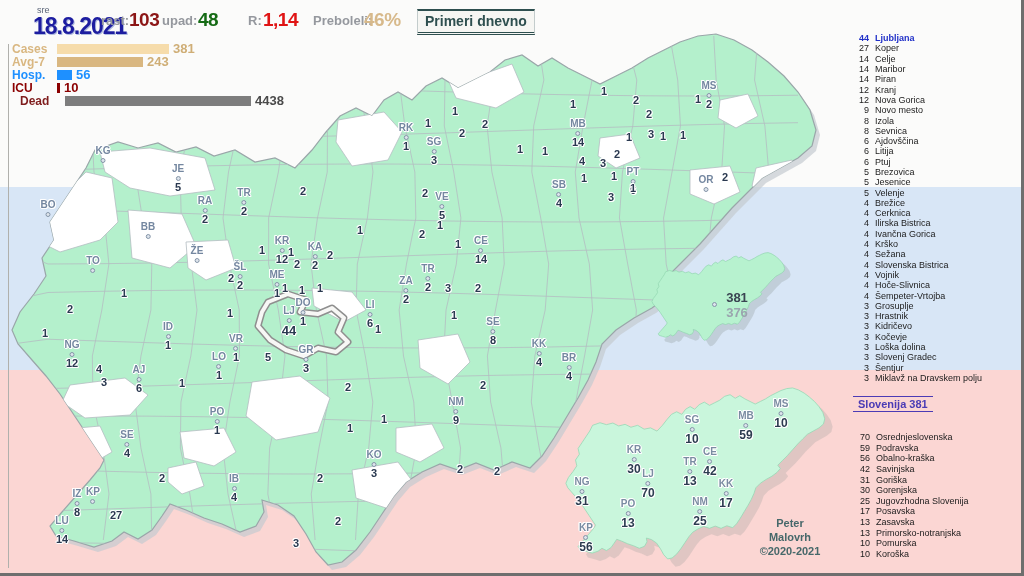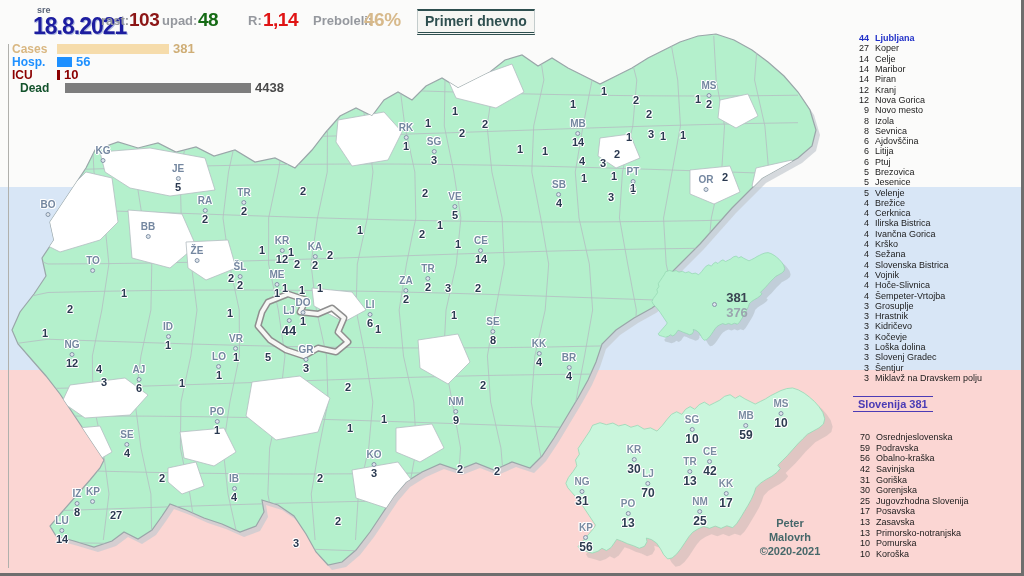--- a/index.html
+++ b/index.html
@@ -6,21 +6,21 @@
   #app{position:relative;width:1024px;height:576px;overflow:hidden;
        font-family:"Liberation Sans","DejaVu Sans",sans-serif;
        background:#fbfbfa;border-right:3px solid #6e6e6e;border-bottom:3px solid #6e6e6e;box-sizing:border-box;}
   .band{position:absolute;left:0;width:1024px;}
   #band-blue{top:187px;height:183px;background:#d8e6f6;}
   #band-pink{top:370px;height:206px;background:#fbd6d3;}
   #axis-line{position:absolute;left:8px;top:44px;width:1px;height:524px;background:#b0b0ac;}
   svg{position:absolute;left:0;top:0;}
 
   
-  #weekday{position:absolute;left:37px;top:5px;font-size:9px;font-weight:bold;color:#5a6478;}
+  #weekday{position:absolute;left:37px;top:5px;font-size:9px;font-weight:normal;color:#5a6478;}
   #date{position:absolute;left:33px;top:13px;font-size:23px;font-weight:800;letter-spacing:-1px;
         color:#1d1da0;text-shadow:1px 1px 0 #aebade;}
   .hlabel{position:absolute;font-size:13px;font-weight:bold;color:#95989e;}
   .hval{position:absolute;font-size:19px;font-weight:800;letter-spacing:-0.5px;}
   #rast-val{color:#8c1616;} #upad-val{color:#156b15;} #r-val{color:#e01414;} #preb-val{color:#d7b98b;}
   #primeri-btn{position:absolute;left:417px;top:9px;padding:2px 7px 3px;font-size:14px;font-weight:800;
         color:#2e4f4f;background:#f6f6f3;border-top:2px solid #2e4f4f;border-bottom:3px double #2e4f4f;
         border-left:1px solid #c3cccc;border-right:1px solid #c3cccc;cursor:pointer;}
 
   
@@ -166,31 +166,36 @@
   <div id="axis-line"></div>
 
   <div id="stats">
 
   <div class="srow">
         <span class="slabel" style="color: rgb(217, 183, 129);">Cases</span>
         <span class="sbar" style="width: 112px; background: rgb(246, 220, 171);"></span>
         <span class="sval" style="color: rgb(207, 174, 118);">381</span>
       </div>
       <div class="srow">
+        <span class="slabel" style="color: rgb(217, 183, 129);">Avg-7</span>
+        <span class="sbar" style="width: 86px; background: rgb(217, 183, 129);"></span>
+        <span class="sval" style="color: rgb(207, 174, 118);">243</span>
+      </div>
+      <div class="srow">
         <span class="slabel" style="color: rgb(30, 144, 255);">Hosp.</span>
         <span class="sbar" style="width: 15px; background: rgb(30, 144, 255);"></span>
         <span class="sval" style="color: rgb(30, 144, 255);">56</span>
       </div>
       <div class="srow">
         <span class="slabel" style="color: rgb(139, 0, 0);">ICU</span>
         <span class="sbar" style="width: 3px; background: rgb(139, 0, 0);"></span>
         <span class="sval" style="color: rgb(139, 0, 0);">10</span>
       </div>
       <div class="srow">
-        <span class="slabel" style="color: #14532d; padding-left: 8px;">Dead</span>
+        <span class="slabel" style="color: #7f1d1d; padding-left: 8px;">Dead</span>
         <span class="sbar" style="width: 186px; background: rgb(125, 125, 125);"></span>
         <span class="sval" style="color: rgb(74, 74, 74);">4438</span>
       </div>
     </div>
 
   <div>
 
   <div class="mlabel" style="left: 103px; top: 146px;">
         <span class="code">KG</span>
         <span class="dot"></span>
@@ -319,21 +324,21 @@
       <div class="mlabel" style="left: 406px; top: 123px;">
         <span class="code">RK</span>
         <span class="dot"></span>
         <span class="val">1</span>
       </div>
       <div class="mlabel" style="left: 434px; top: 137px;">
         <span class="code">SG</span>
         <span class="dot"></span>
         <span class="val">3</span>
       </div>
-      <div class="mlabel" style="left: 455px; top: 192px; text-align: center;">
+      <div class="mlabel" style="left: 442px; top: 192px; text-align: center;">
         <span class="code">VE</span>
         <span class="dot"></span>
         <span class="val">5</span>
       </div>
       <div class="mlabel" style="left: 578px; top: 119px;">
         <span class="code">MB</span>
         <span class="dot"></span>
         <span class="val">14</span>
       </div>
       <div class="mlabel" style="left: 709px; top: 81px;">

